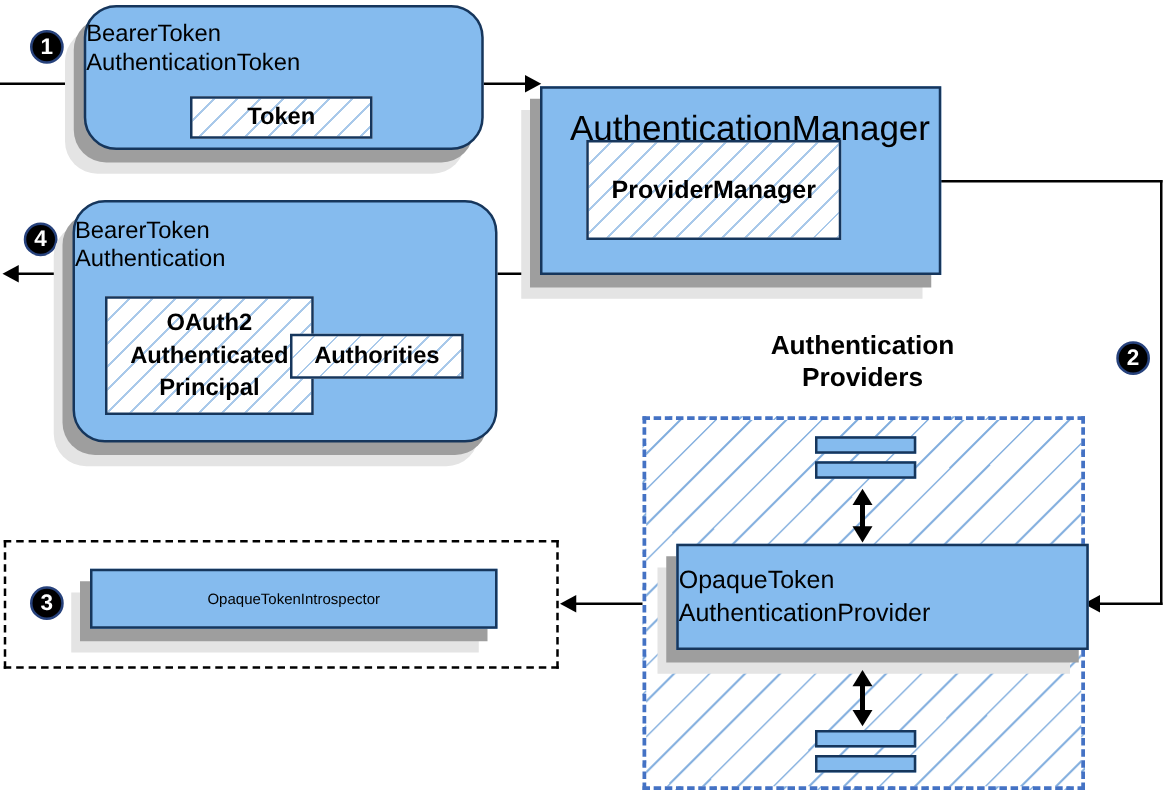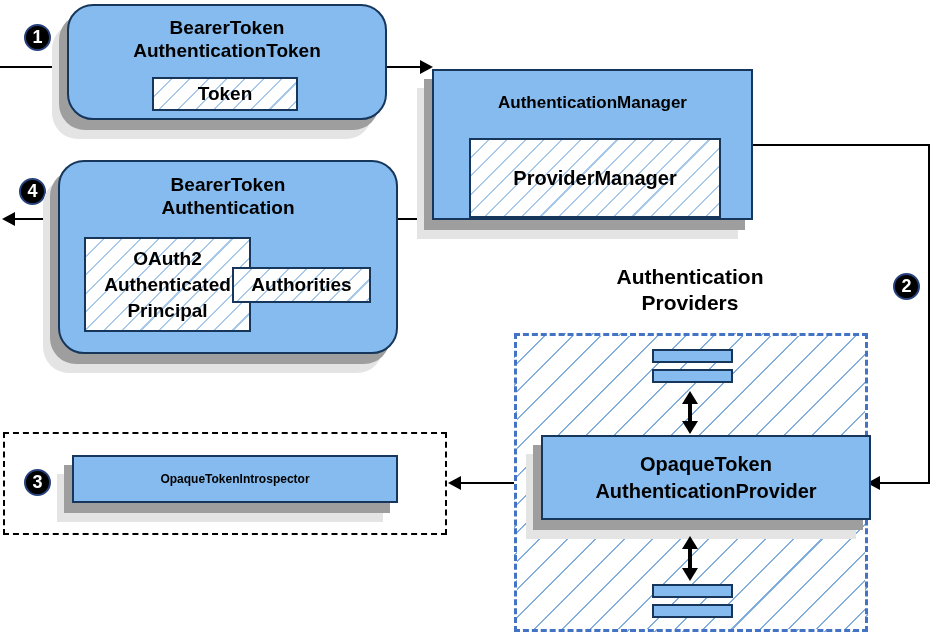--- a/index.html
+++ b/index.html
@@ -23,21 +23,21 @@
 
   
   .hline{position:absolute;height:2px;background:var(--connector);}
   .vline{position:absolute;width:2px;background:var(--connector);}
   .head-right{position:absolute;width:0;height:0;border-top:7px solid transparent;border-bottom:7px solid transparent;border-left:13px solid var(--connector);}
   .head-left{position:absolute;width:0;height:0;border-top:7px solid transparent;border-bottom:7px solid transparent;border-right:13px solid var(--connector);}
 
   
   .node{position:absolute;background:var(--node-fill);border:2px solid var(--node-border);
         box-shadow:-8px 10px 0 var(--shadow-dark), -15px 19px 0 var(--shadow-light);
-        font-weight:bold;text-align:center;}
+        font-weight:normal;}
   .rounded{border-radius:26px;}
   .node .title{display:block;font-size:19px;line-height:23px;}
   .chip{position:absolute;background-color:#fff;
         background-image:repeating-linear-gradient(135deg, rgba(0,0,0,0) 0px, rgba(0,0,0,0) 11.5px, var(--hatch-line) 11.5px, var(--hatch-line) 13px);
         border:2px solid var(--node-border);font-weight:bold;text-align:center;
         display:flex;flex-direction:column;align-items:center;justify-content:center;}
 
   
   .providers-area{position:absolute;border:3px dashed var(--providers-dash);background-color:#fff;
         background-image:repeating-linear-gradient(135deg, rgba(0,0,0,0) 0px, rgba(0,0,0,0) 18.5px, var(--hatch-line-strong) 18.5px, var(--hatch-line-strong) 20px);}
@@ -96,23 +96,23 @@
 
   <div class="node rounded" style="left:67px;top:4px;width:320px;height:116px;padding-top:10px;">
     <span class="title">BearerToken</span>
     <span class="title">AuthenticationToken</span>
   </div>
   <div class="chip" style="left:152px;top:77px;width:146px;height:34px;font-size:19px;">
     <span>Token</span>
   </div>
 
   <div class="node" style="left:432px;top:69px;width:321px;height:151px;padding-top:20px;">
-    <span class="title" style="font-size:17px;">AuthenticationManager</span>
+    <span class="title" style="font-size:28px;margin-left:22px;">AuthenticationManager</span>
   </div>
-  <div class="chip" style="left:469px;top:138px;width:252px;height:80px;font-size:20px;">
+  <div class="chip" style="left:469px;top:112px;width:204px;height:80px;font-size:20px;">
     <span>ProviderManager</span>
   </div>
 
   <div class="node rounded" style="left:58px;top:160px;width:340px;height:194px;padding-top:11px;">
     <span class="title">BearerToken</span>
     <span class="title">Authentication</span>
   </div>
   <div class="chip" style="left:84px;top:237px;width:167px;height:95px;font-size:19px;line-height:26px;">
     <span>OAuth2</span>
     <span>Authenticated</span>

